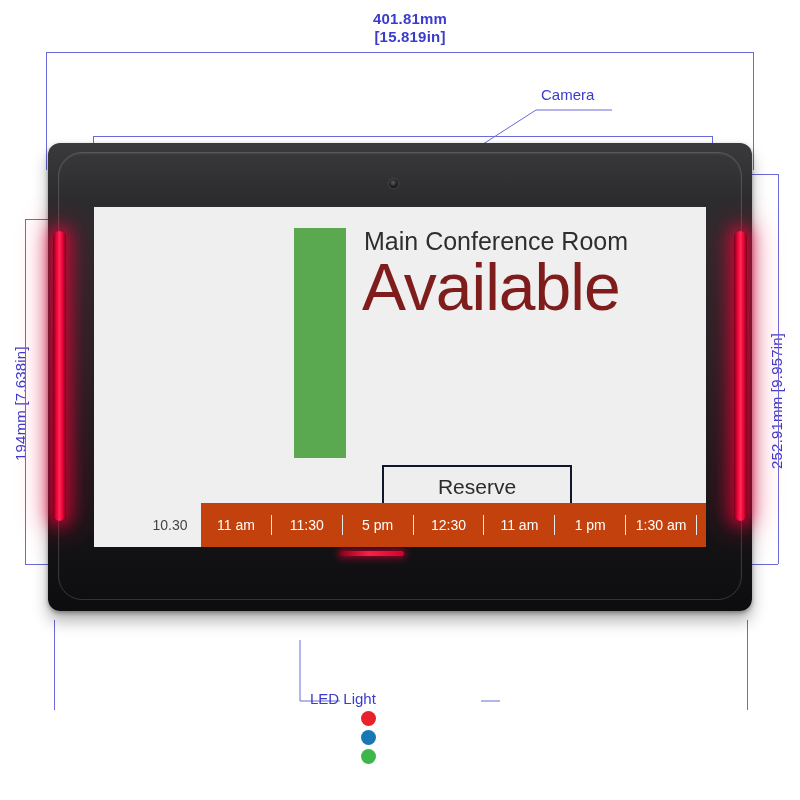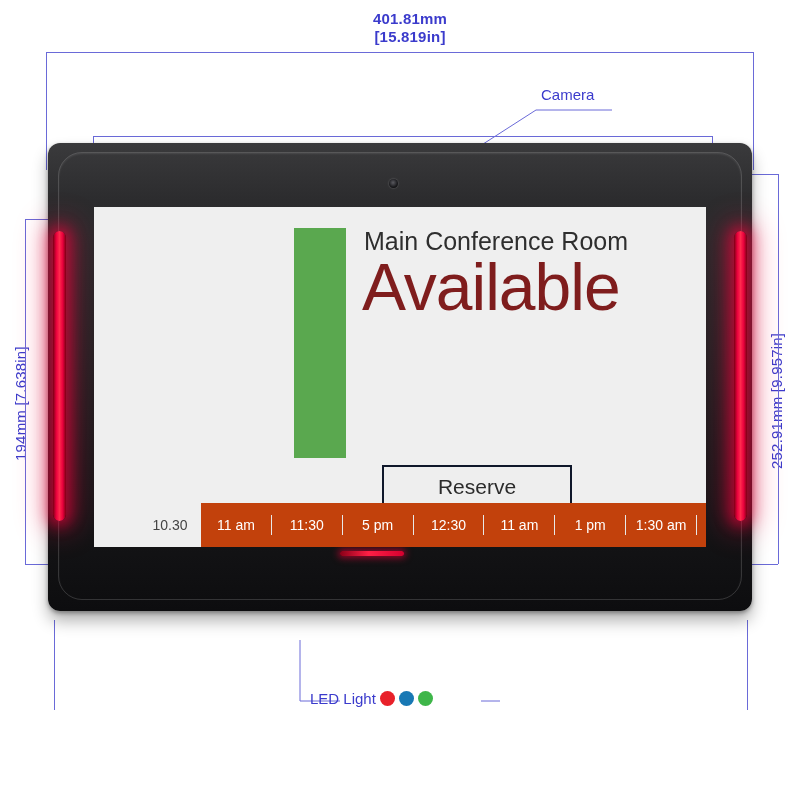--- a/index.html
+++ b/index.html
@@ -164,21 +164,21 @@
     left:292px;bottom:55px;
     width:64px;height:5px;border-radius:3px;
     background:linear-gradient(90deg,#8a0018,#ff1f45 45%,#d4002f);
     box-shadow:0 0 7px 2px rgba(255,0,60,.55);
   }
   .led-dot{
     display:inline-block;
     width:15px;height:15px;border-radius:50%;
     vertical-align:middle;
   }
-  #ledlegend{position:absolute;left:310px;top:690px;display:flex;align-items:center;gap:4px;}
+  #ledlegend{position:absolute;left:310px;top:690px;display:flex;align-items:flex-end;gap:4px;flex-direction:column;}
 </style>
 </head>
 <body>
 
 <div id="stage">
 
   <div class="dimtext" style="left:305px;top:10px;width:210px;font-weight:bold;">
     <span>401.81mm</span><br>
     <span>[15.819in]</span>
   </div>

